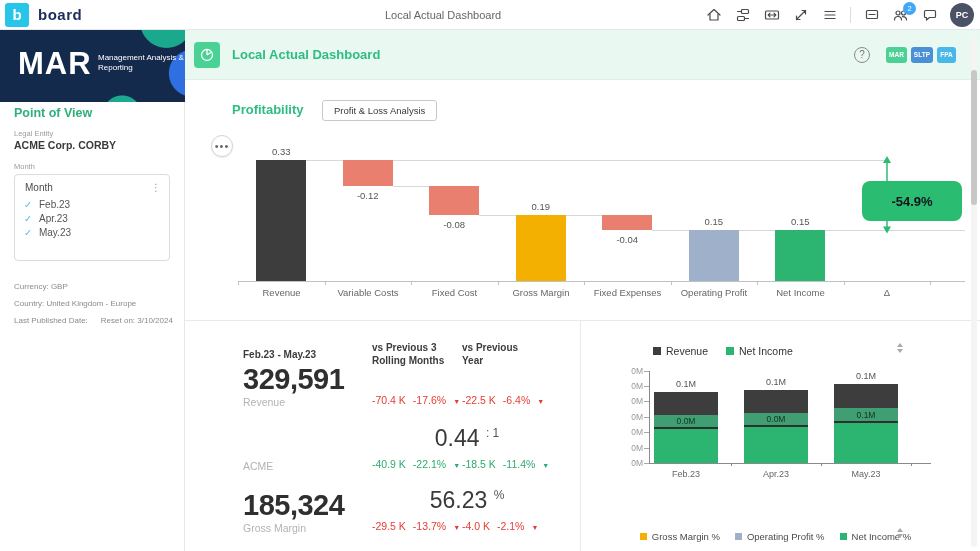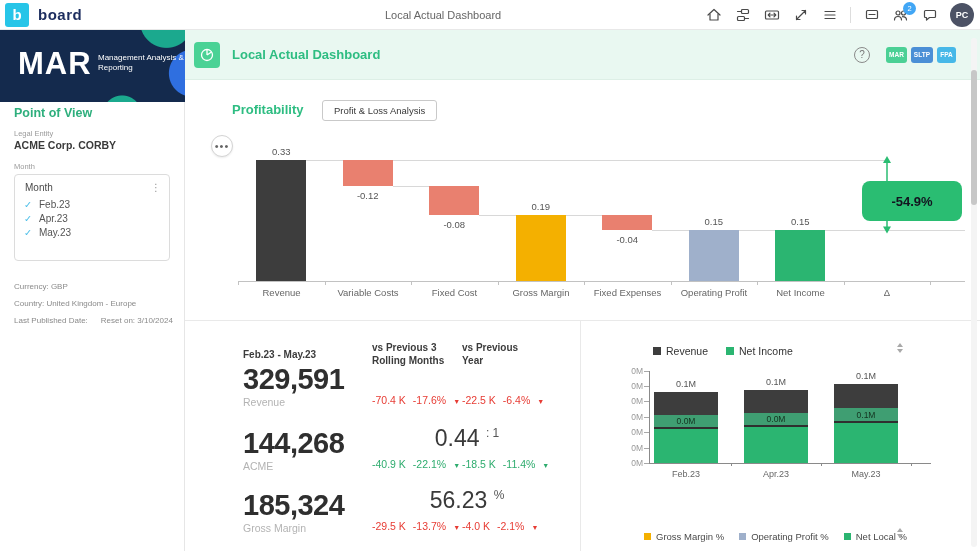--- a/index.html
+++ b/index.html
@@ -311,21 +311,20 @@
               <span>-17.6%</span>
               <span class="comp-tri">▼</span>
             </div>
             <div class="kpi-comp kpi-c2 comp-neg">
               <span>-22.5 K</span>
               <span>-6.4%</span>
               <span class="comp-tri">▼</span>
             </div>
           </div>
           <div class="kpi-row" style="top: 106px;">
-            <div class="kpi-value">144,268</div>
             <div class="kpi-label">ACME</div>
             <div class="kpi-ratio"><span>0.44 </span><sup>: 1</sup></div>
             <div class="kpi-comp kpi-c1 comp-pos">
               <span>-40.9 K</span>
               <span>-22.1%</span>
               <span class="comp-tri">▼</span>
             </div>
             <div class="kpi-comp kpi-c2 comp-pos">
               <span>-18.5 K</span>
               <span>-11.4%</span>
@@ -414,21 +413,21 @@
           <div class="lg-item">
             <div class="lgb-sq" style="background: rgb(244, 176, 0);"></div>
             <div class="lgb-txt">Gross Margin %</div>
           </div>
           <div class="lg-item">
             <div class="lgb-sq" style="background: rgb(159, 176, 203);"></div>
             <div class="lgb-txt">Operating Profit %</div>
           </div>
           <div class="lg-item">
             <div class="lgb-sq" style="background: rgb(43, 181, 113);"></div>
-            <div class="lgb-txt">Net Local %</div>
+            <div class="lgb-txt">Net Income %</div>
           </div>
         </div>
       <div class="spinner sp2">
           <i class="tri-up"></i>
           <i class="tri-down"></i>
         </div>
     </section>
 
     <div id="scrollbar">
       <div id="scroll-thumb"></div>

